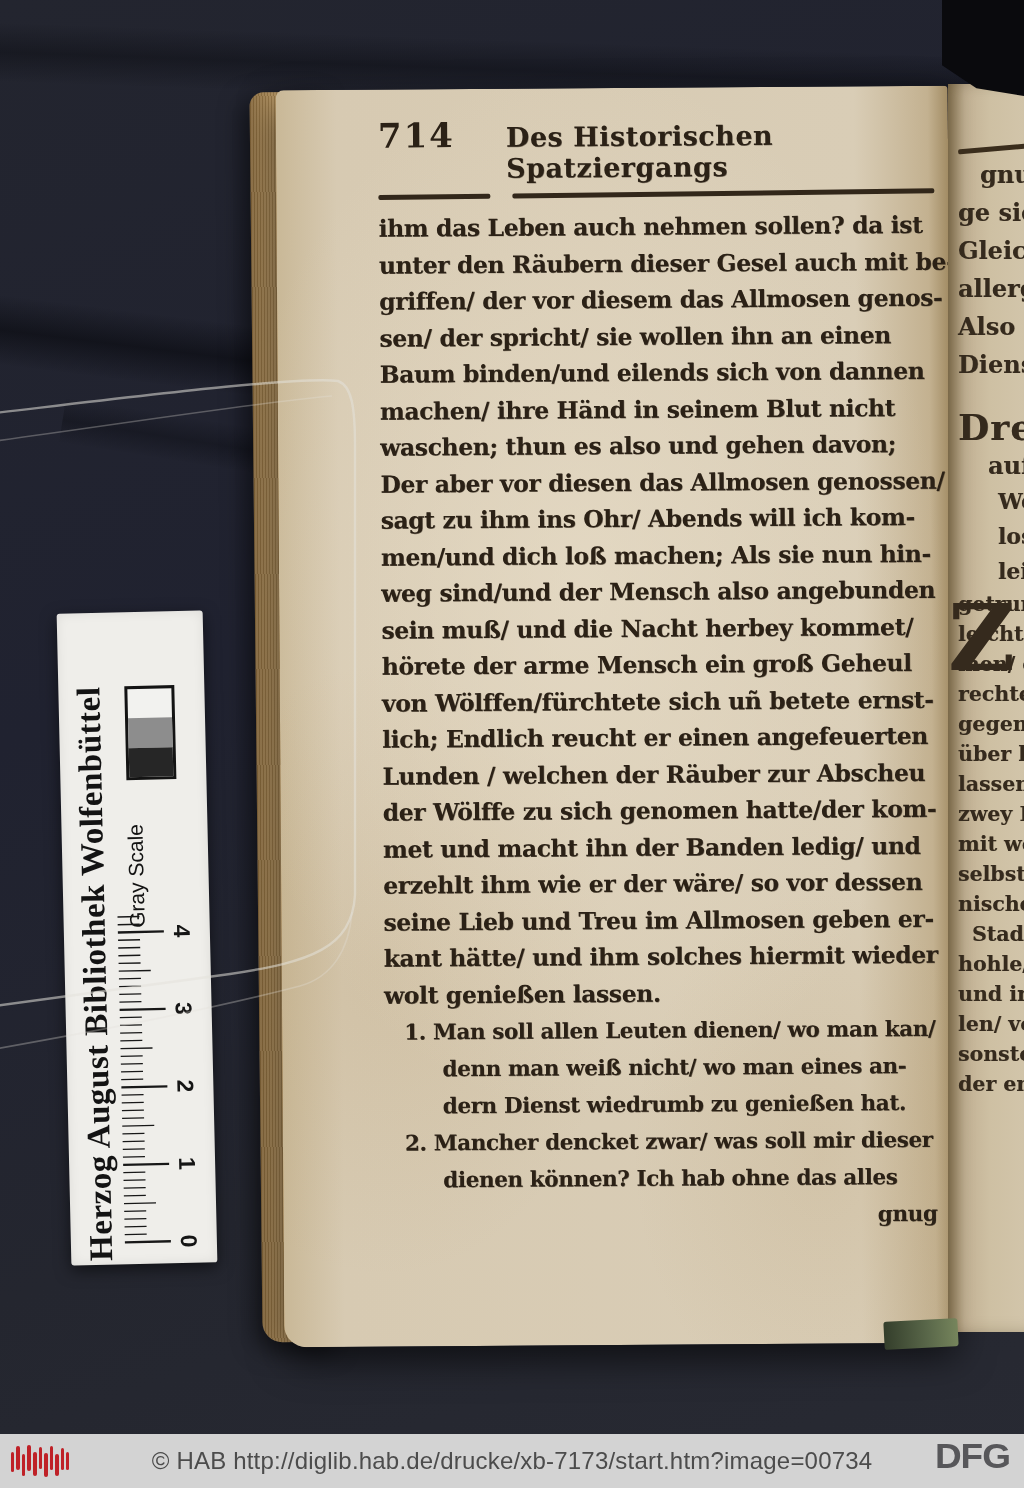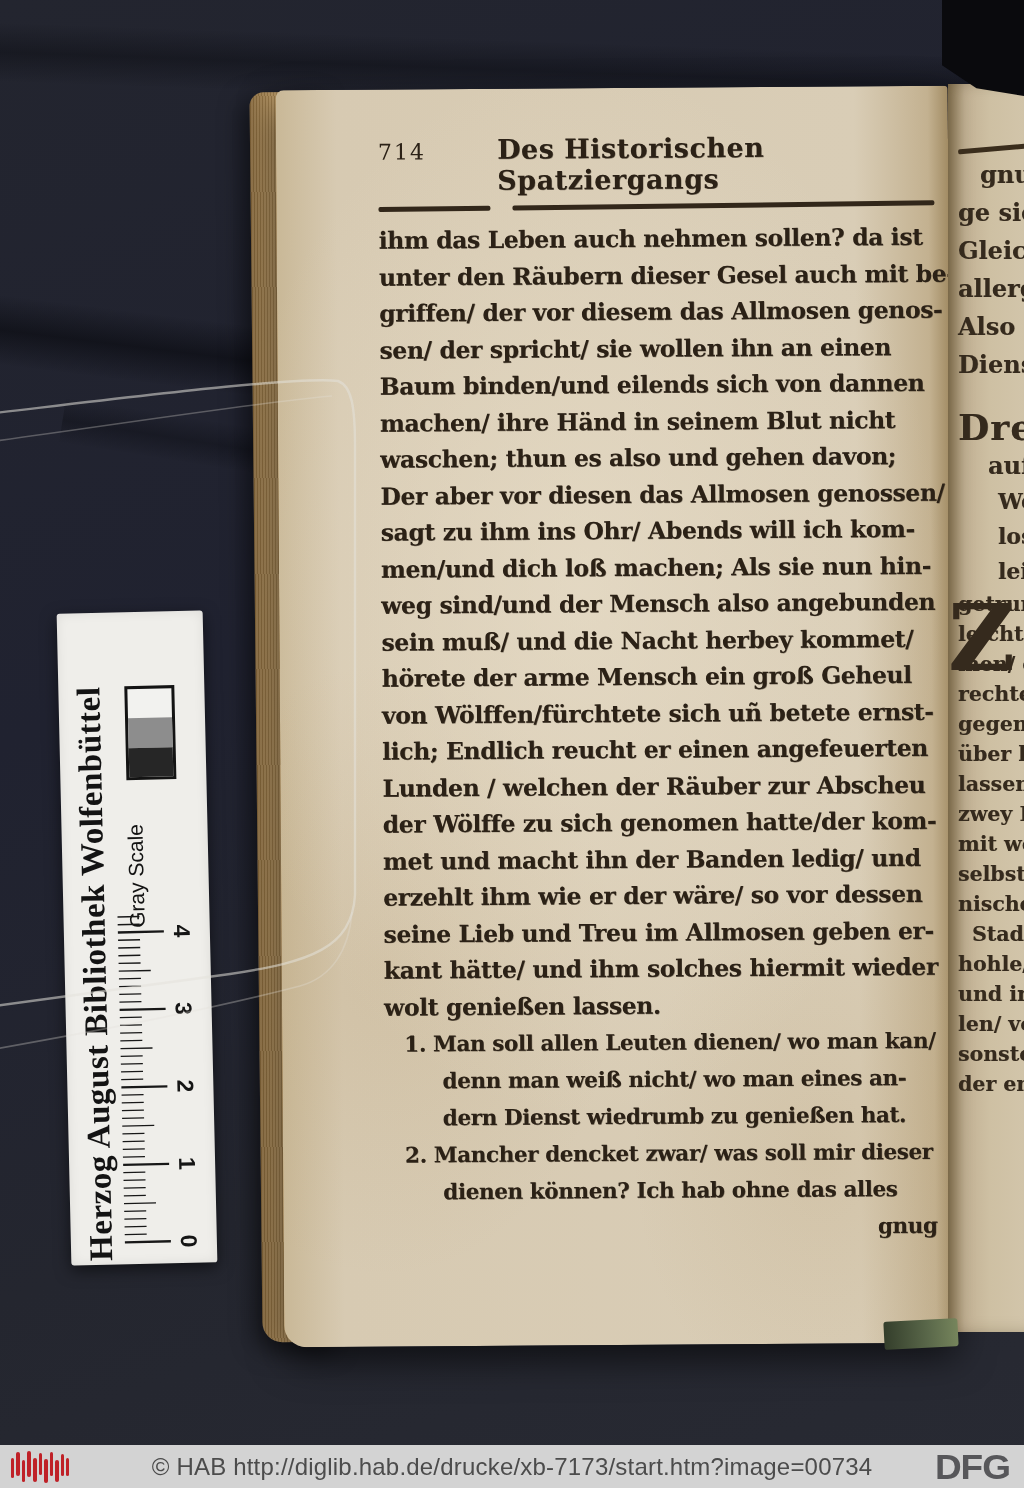--- a/index.html
+++ b/index.html
@@ -26,21 +26,21 @@
   
   #page{position:absolute;left:280px;top:88px;width:672px;height:1257px;z-index:5;
       transform:rotate(-0.4deg);border-radius:8px 4px 6px 22px;
       background:
         radial-gradient(90% 70% at 45% 40%,rgba(236,226,206,.55) 0%,rgba(236,226,206,0) 60%),
         radial-gradient(40% 30% at 80% 85%,rgba(170,140,90,.15) 0%,rgba(170,140,90,0) 70%),
         radial-gradient(50% 35% at 15% 70%,rgba(170,140,90,.14) 0%,rgba(170,140,90,0) 70%),
         linear-gradient(90deg,#c9b897 0%,#d7cab2 9%,#d9cdb6 86%,#c3b190 97%,#a28c64 100%);
       box-shadow:0 14px 36px rgba(0,0,0,.6);}
   .page-header{display:flex;align-items:baseline;margin:26px 14px 0 102px;color:#2b2116;}
-  .pnum{font-size:22px;font-weight:normal;width:72px;letter-spacing:2px;margin-top:24px;}
+  .pnum{font-size:34px;font-weight:bold;width:72px;letter-spacing:2px;}
   .ptitle{font-size:27px;font-weight:bold;margin-left:56px;letter-spacing:.5px;
           text-shadow:.5px .5px .4px rgba(43,33,22,.45);}
   .rule-row{display:flex;gap:22px;margin:9px 14px 0 102px;transform:rotate(-0.3deg);}
   .rule-a{width:112px;height:5px;background:#32271a;border-radius:2px;box-shadow:0 7px 0 -2.5px rgba(50,39,26,.55);}
   .rule-b{flex:1;height:5px;background:#32271a;border-radius:2px;box-shadow:0 7px 0 -2.5px rgba(50,39,26,.55);}
   #body-lines{margin:12px 8px 0 102px;}
   .bline{font-size:23.5px;font-weight:bold;line-height:36.5px;color:#2b2116;
          letter-spacing:-.4px;white-space:nowrap;
          text-shadow:.45px .45px .35px rgba(43,33,22,.5);}
   .bline.k-item-start{font-size:21.5px;line-height:37px;padding-left:20px;}
@@ -88,21 +88,21 @@
       writing-mode:vertical-rl;transform:rotate(180deg);
       font-family:"Liberation Sans",sans-serif;font-size:21px;color:#131313;white-space:nowrap;}
   #ruler-svg{position:absolute;left:46px;top:300px;}
   .ruler-num{font-family:"Liberation Sans",sans-serif;font-size:23px;font-weight:bold;fill:#151515;
       text-anchor:middle;dominant-baseline:middle;}
 
   
   #filament{position:absolute;left:0;top:0;z-index:40;pointer-events:none;}
 
   
-  #footer{position:absolute;left:0;bottom:0;width:1024px;height:43px;background:#d3d3d3;z-index:100;
+  #footer{position:absolute;left:0;bottom:0;width:1024px;height:54px;background:#d3d3d3;z-index:100;
       display:flex;align-items:center;}
   #hab-logo{margin-left:8px;flex:0 0 auto;}
   #copyright{position:absolute;left:0;right:0;text-align:center;
       font-family:"Liberation Sans",sans-serif;font-size:24px;color:#4c4c4c;letter-spacing:.2px;}
   #dfg{position:absolute;right:14px;top:2px;font-family:"Liberation Sans",sans-serif;
       font-weight:bold;font-size:37px;color:#57575a;transform:scaleY(.95);letter-spacing:-1px;}
 </style>
 </head>
 <body>
 

